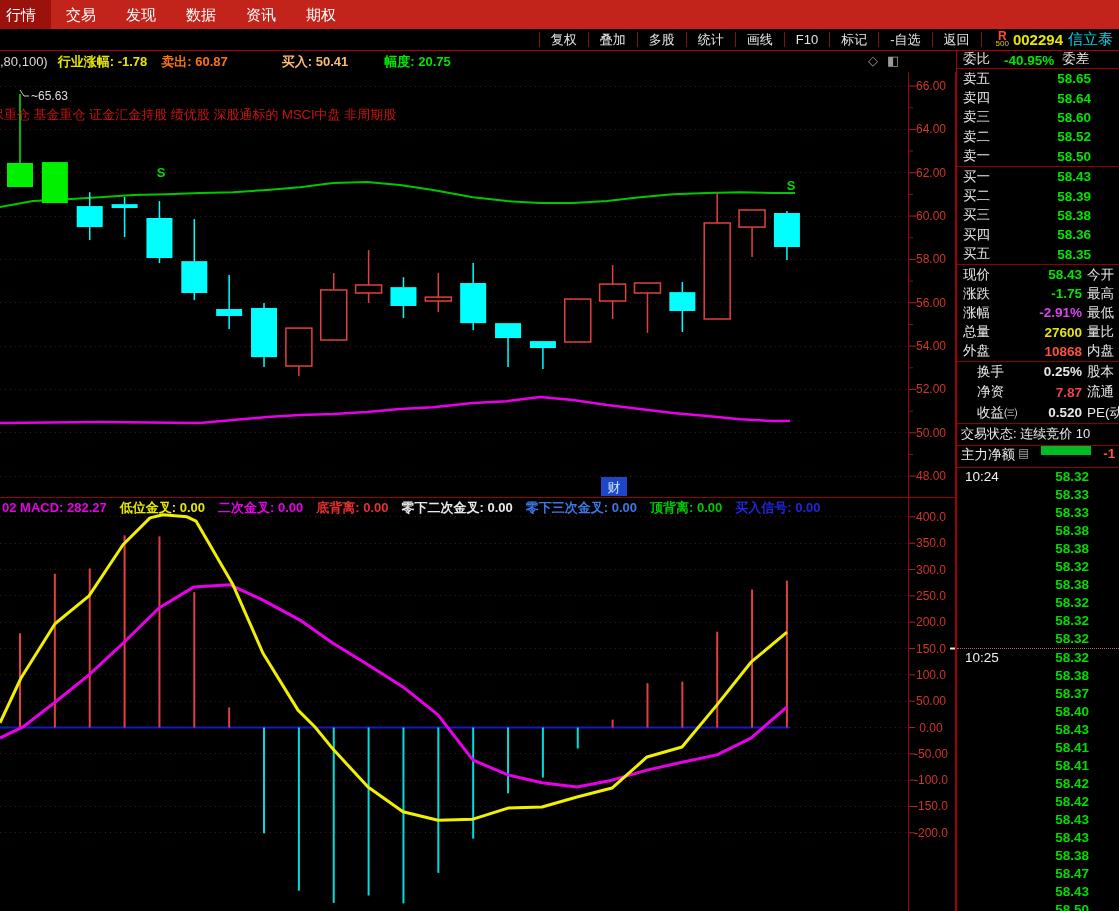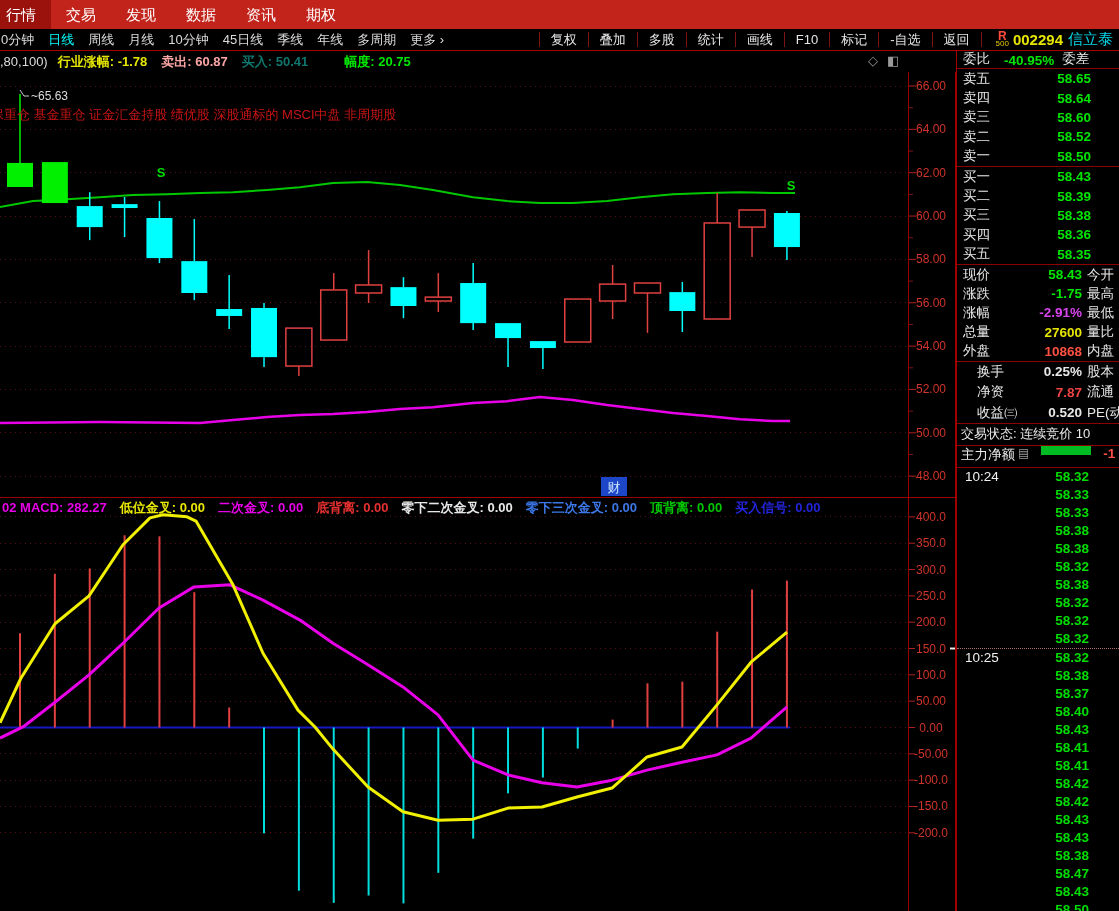--- a/index.html
+++ b/index.html
@@ -72,32 +72,20 @@
   <div id="menubar">
       <div class="menu-item active">行情</div>
       <div class="menu-item">交易</div>
       <div class="menu-item">发现</div>
       <div class="menu-item">数据</div>
       <div class="menu-item">资讯</div>
       <div class="menu-item">期权</div>
     </div>
 
   <div id="toolbar">
-    <div id="tb-left" style="display: flex;">
-        <div class="period" style="margin-left: -6px;">0分钟</div>
-        <div class="period active">日线</div>
-        <div class="period">周线</div>
-        <div class="period">月线</div>
-        <div class="period">10分钟</div>
-        <div class="period">45日线</div>
-        <div class="period">季线</div>
-        <div class="period">年线</div>
-        <div class="period">多周期</div>
-        <div class="period">更多 ›</div>
-      </div>
     <div id="tb-right">
       <div id="tb-actions" style="display:flex">
           <div class="tb-action">复权</div>
           <div class="tb-action">叠加</div>
           <div class="tb-action">多股</div>
           <div class="tb-action">统计</div>
           <div class="tb-action">画线</div>
           <div class="tb-action">F10</div>
           <div class="tb-action">标记</div>
           <div class="tb-action">-自选</div>
@@ -110,22 +98,22 @@
         </span>
         <span id="stock-code">002294</span>
         <span id="stock-name">信立泰</span>
       </div>
     </div>
   </div>
 
   <div id="infobar">
     <span class="pre">,80,100)</span>
   <span class="info-field" style="color: rgb(230, 230, 0);">行业涨幅: -1.78</span>
-      <span class="info-field" style="color: #fca5a5;">卖出: 60.87</span>
-      <span class="info-field" style="color: #0f766e;">买入: 50.41</span>
+      <span class="info-field" style="color: #f97316;">卖出: 60.87</span>
+      <span class="info-field" style="color: #fdba74; margin-left: 40px;">买入: 50.41</span>
       <span class="info-field" style="color: rgb(0, 230, 0); margin-left: 22px;">幅度: 20.75</span>
     </div>
   <div id="corner-icons"><span>◇</span><span>◧</span></div>
 
   <svg id="chart-svg" width="956" height="839" viewBox="0 72 956 839">
       <line x1="0" y1="86" x2="908" y2="86" stroke="#521010" stroke-width="1" stroke-dasharray="1 4" shape-rendering="crispEdges"></line>
       <line x1="908" y1="86" x2="916" y2="86" stroke="#b02020"></line>
       <line x1="908" y1="107.7" x2="913" y2="107.7" stroke="#7a1515"></line>
       <text x="931" y="90" fill="#cf352b" font-size="12" text-anchor="middle">66.00</text>
       <line x1="0" y1="129.35" x2="908" y2="129.35" stroke="#521010" stroke-width="1" stroke-dasharray="1 4" shape-rendering="crispEdges"></line>

